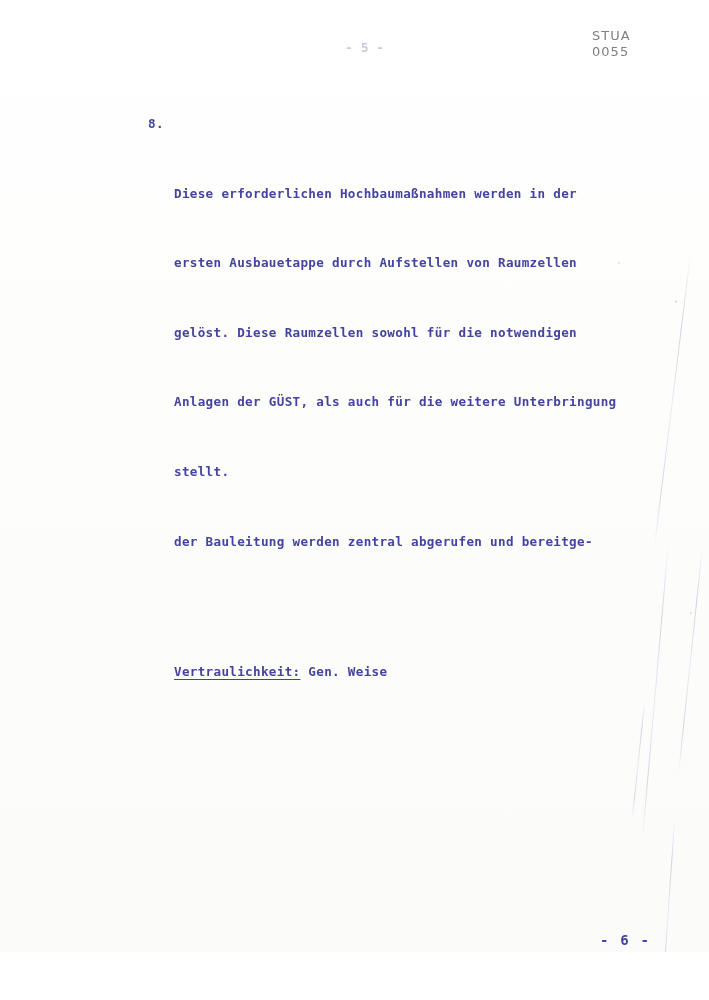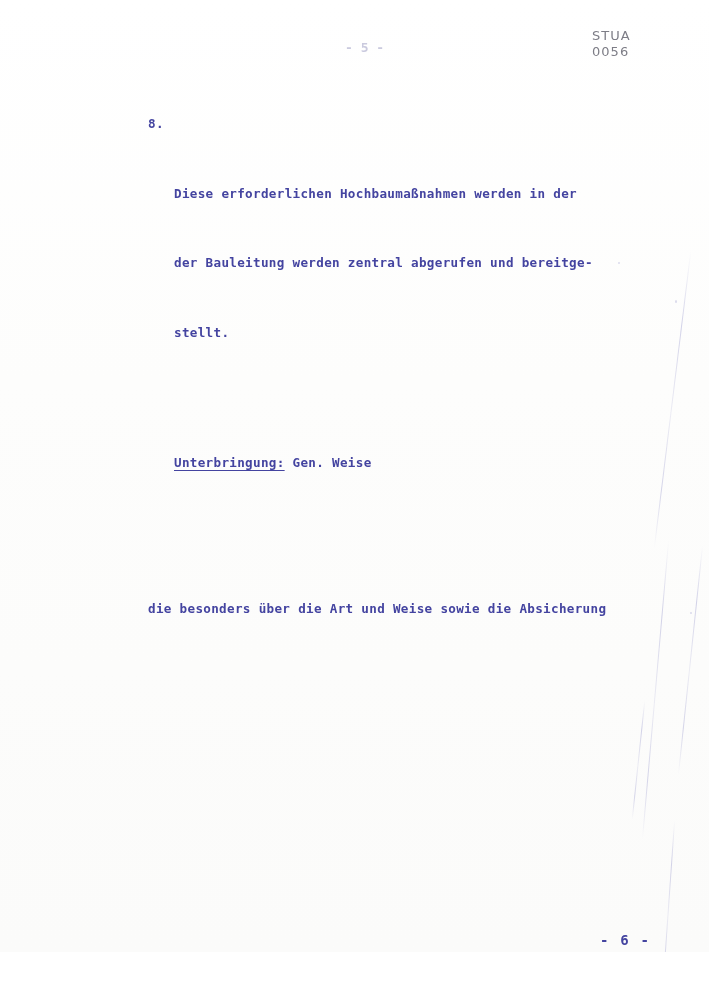--- a/index.html
+++ b/index.html
@@ -119,44 +119,46 @@
   }
 </style>
 </head>
 <body>
 
 <div class="page">
   <div class="paper-tone"></div>
 
   <div class="stamp">
     <div>STUA</div>
-    <div>0056</div>
+    <div>0055</div>
   </div>
 
   <div class="top-folio">- 5 -</div>
 
   <div class="body-text ink">
 
     <div class="para numbered">
       <span class="marker">8.</span>
       <span class="ln">Diese erforderlichen Hochbaumaßnahmen werden in der</span>
+      <span class="ln">ersten Ausbauetappe durch Aufstellen von Raumzellen</span>
+      <span class="ln">gelöst. Diese Raumzellen sowohl für die notwendigen</span>
+      <span class="ln">Anlagen der GÜST, als auch für die weitere Unterbringung</span>
+      <span class="ln">stellt.</span>
       <span class="ln">der Bauleitung werden zentral abgerufen und bereitge-</span>
-      <span class="ln">stellt.</span>
     </div>
 
     <div class="block-gap-sm"></div>
 
     <div class="para numbered">
-      <span class="ln"><span class="under">Unterbringung:</span><span> Gen. Weise</span></span>
+      <span class="ln"><span class="under">Vertraulichkeit:</span><span> Gen. Weise</span></span>
     </div>
 
     <div class="block-gap-lg"></div>
 
     <div class="para">
-      <span class="ln">die besonders über die Art und Weise sowie die Absicherung</span>
       
     </div>
 
   </div>
 
   <div class="bottom-folio">- 6 -</div>
 
   <div class="crease c1"></div>
   <div class="crease c2"></div>
   <div class="crease c3"></div>

